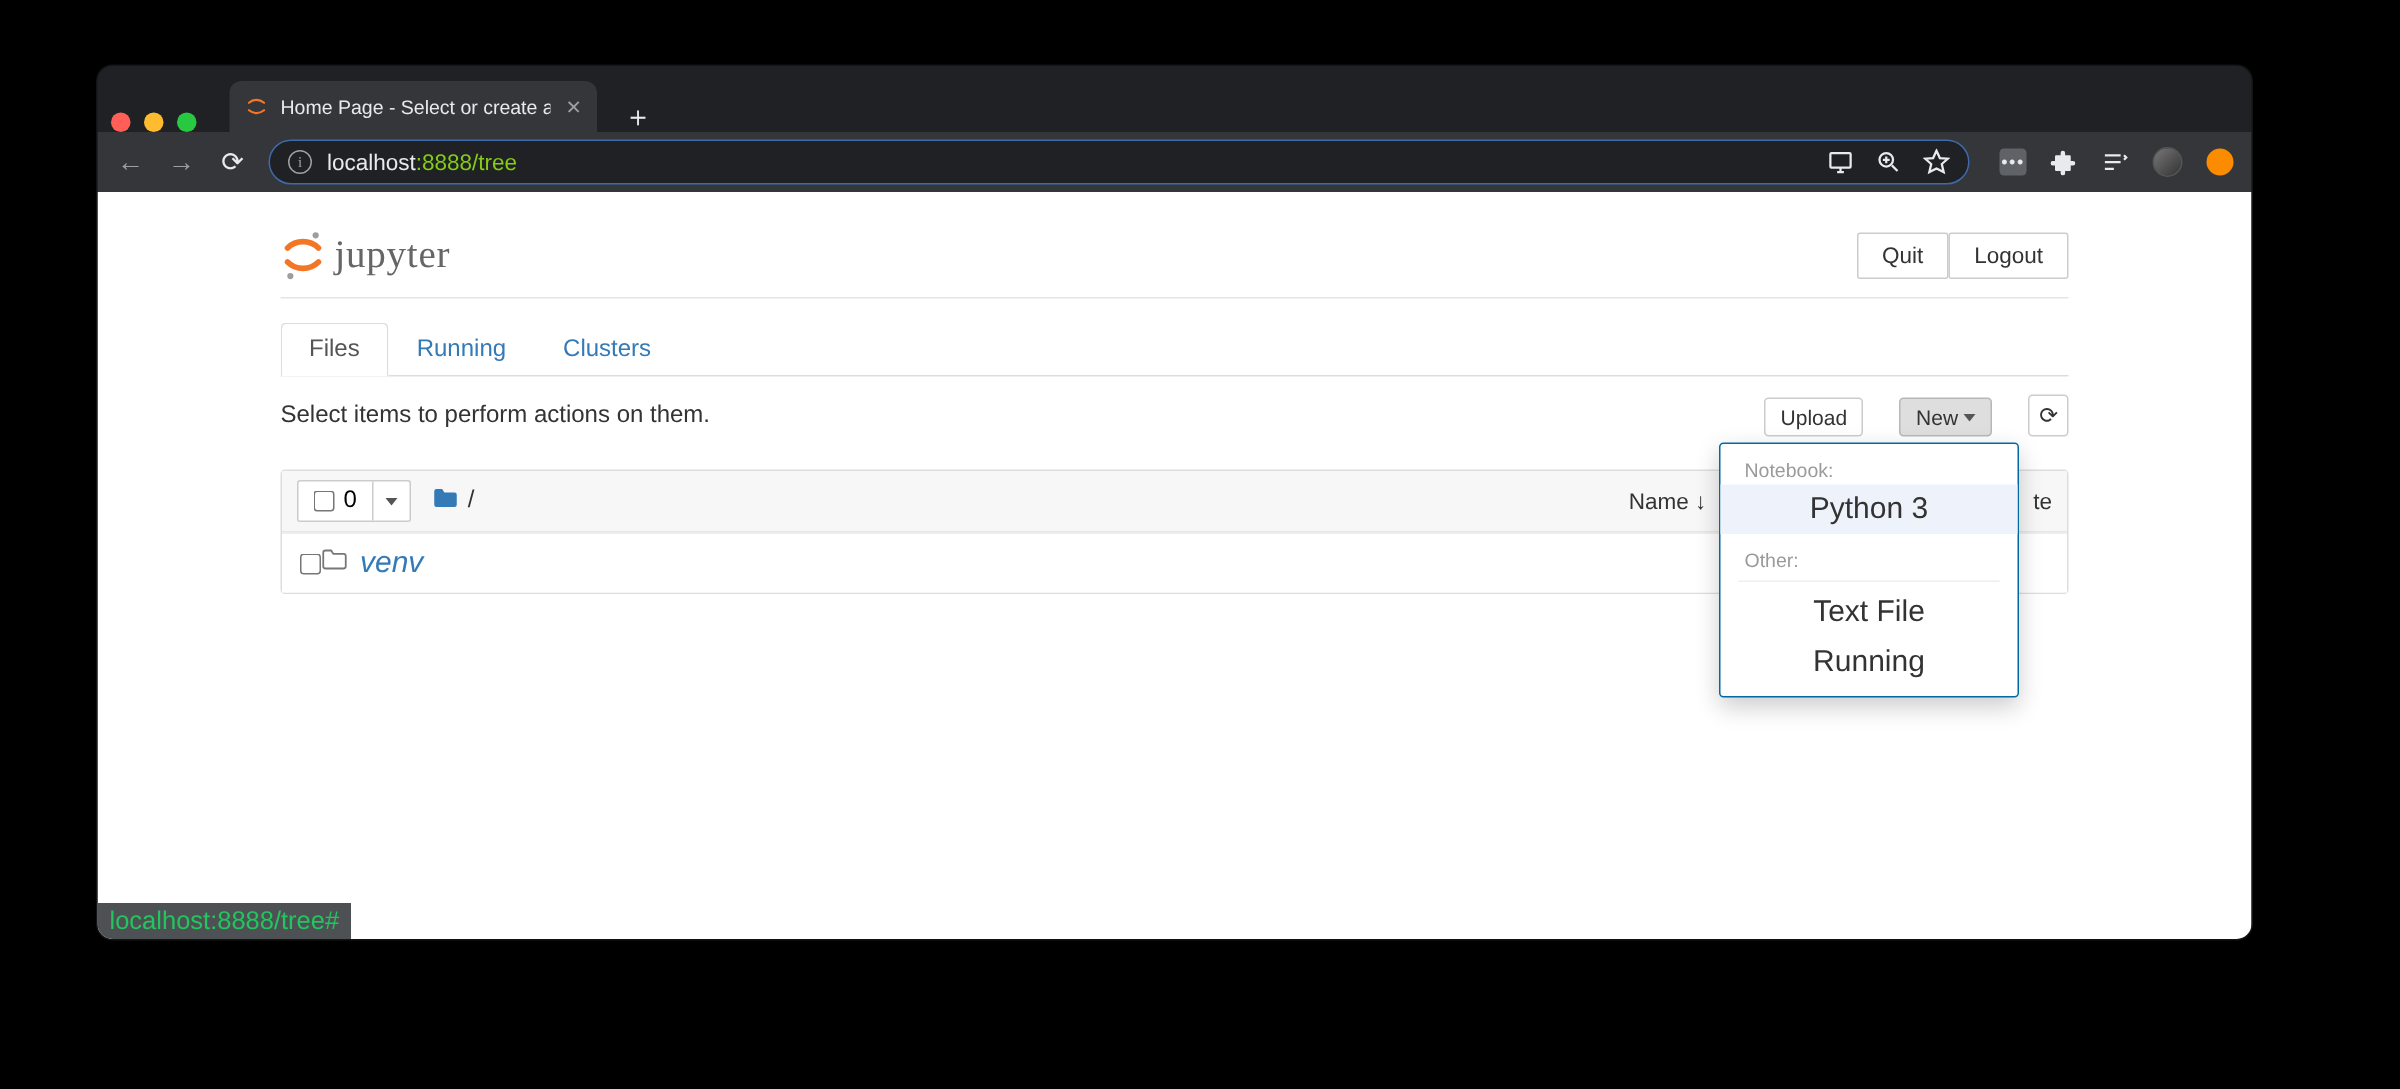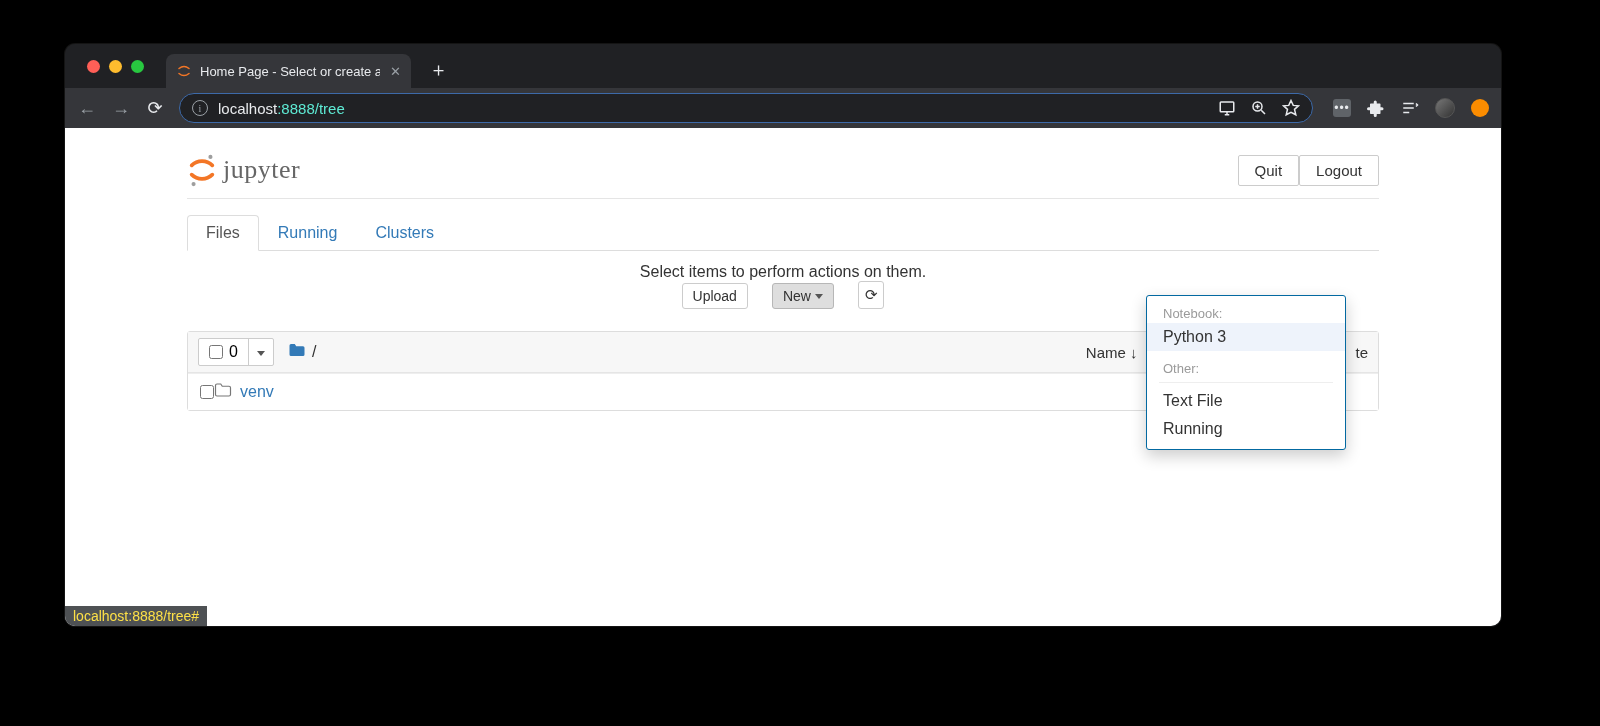--- a/index.html
+++ b/index.html
@@ -20,22 +20,22 @@
     background: #202124;
     border-radius: 10px;
     overflow: hidden;
     box-shadow: 0 0 0 1px rgba(255,255,255,0.08);
   }
   
   .tab-strip {
     height: 44px;
     background: #202124;
     display: flex;
-    align-items: center;
-    padding-left: 16px;
+    align-items: flex-end;
+    padding-left: 3px;
   }
   .traffic-lights {
     display: flex;
     gap: 9px;
     margin-right: 22px;
     margin-left: 6px;
   }
   .tl { width: 13px; height: 13px; border-radius: 50%; }
   .tl-red { background: #ff5f57; }
   .tl-yellow { background: #febc2e; }
@@ -91,21 +91,21 @@
   }
   .url-info-icon {
     width: 16px; height: 16px;
     border: 1.5px solid #9aa0a6;
     border-radius: 50%;
     display:inline-flex; align-items:center; justify-content:center;
     font-size: 10px; color: #9aa0a6; margin-right: 10px;
     font-family: serif;
   }
   .url-host { color: #e8eaed; }
-  .url-port-path { color: #5eead4; }
+  .url-port-path { color: #84cc16; }
   .toolbar-right { display:flex; align-items:center; gap:16px; margin-left:6px; color:#e8eaed; }
   .toolbar-ico { width:18px; height:18px; display:inline-flex; align-items:center; justify-content:center; color:#e8eaed; }
   .avatar {
     width:20px; height:20px; border-radius:50%;
     background: linear-gradient(135deg,#777,#333);
     border:1px solid #555;
   }
   .amber-dot { width:18px; height:18px; border-radius:50%; background:#fb8c00; }
   
   .page {
@@ -142,21 +142,20 @@
     border:1px solid transparent; border-bottom:none; margin-bottom:-1px;
   }
   .jp-tab.active {
     color:#555; border:1px solid #ddd; border-bottom-color:#fff;
     border-radius:4px 4px 0 0; background:#fff;
   }
   
   .jp-action-row {
     display:flex; align-items:center; justify-content:space-between;
     margin-top:12px;
-    flex-direction:column;
   }
   .jp-hint { font-size:16px; color:#333; }
   .jp-action-right { display:flex; gap:24px; align-items:flex-end; }
   .btn-sm {
     border:1px solid #ccc; background:#fff; color:#333;
     padding:4px 10px; font-size:14px; border-radius:3px;
     display:inline-flex; align-items:center; gap:4px;
   }
   .btn-sm.pressed { background:#dedede; border-color:#b7b7b7; }
   .refresh-icon { font-size:15px; }
@@ -180,40 +179,40 @@
   .bc { margin-left:14px; display:inline-flex; align-items:center; gap:6px; font-size:16px; color:#333;}
   .folder-blue { color:#337ab7; }
   .col-right { position:absolute; right:10px; display:flex; align-items:center; gap:18px; font-size:15px; color:#333;}
   
   .list-row {
     display:flex; align-items:center; padding:8px 12px;
     border-top:1px solid #eee; background:#fff;
   }
   .row-chk { margin-left:6px; margin-right:20px; }
   .row-icon { color:#888; margin-right:8px; }
-  .row-name { color:#337ab7; font-size:16px; }
+  .row-name { color:#337ab7; font-size:20px;font-style:italic; }
   
   .new-menu {
     position:absolute; right:33px; top:32px;
     width:200px; background:#fff; border:1px solid #0369a1;
     border-radius:3px; box-shadow:0 6px 16px rgba(0,0,0,.2);
     padding:6px 0; z-index:20;
   }
   .new-menu .menu-head {
     color:#9a9a9a; font-size:13px; padding:4px 16px 2px 16px;
   }
   .new-menu .menu-item {
-    font-size:16px; color:#333; padding:5px 16px;
+    font-size:20px; color:#333; padding:5px 16px;text-align:center;
   }
   .new-menu .menu-item.hover { background:#eef3fb; }
   .new-menu hr { border:none; border-top:1px solid #eee; margin:4px 12px; }
   
   .status-tooltip {
     position:absolute; left:0px; bottom:0px;
-    background:#4e5154; color:#fde047; font-size:14px;
+    background:#4e5154; color:#22c55e; font-size:17px;
     padding:2px 8px;
   }
   .caret-down {
     display:inline-block; width:0; height:0;
     border-left:4px solid transparent; border-right:4px solid transparent;
     border-top:5px solid #555; vertical-align:middle;
   }
 </style>
 </head>
 <body>

